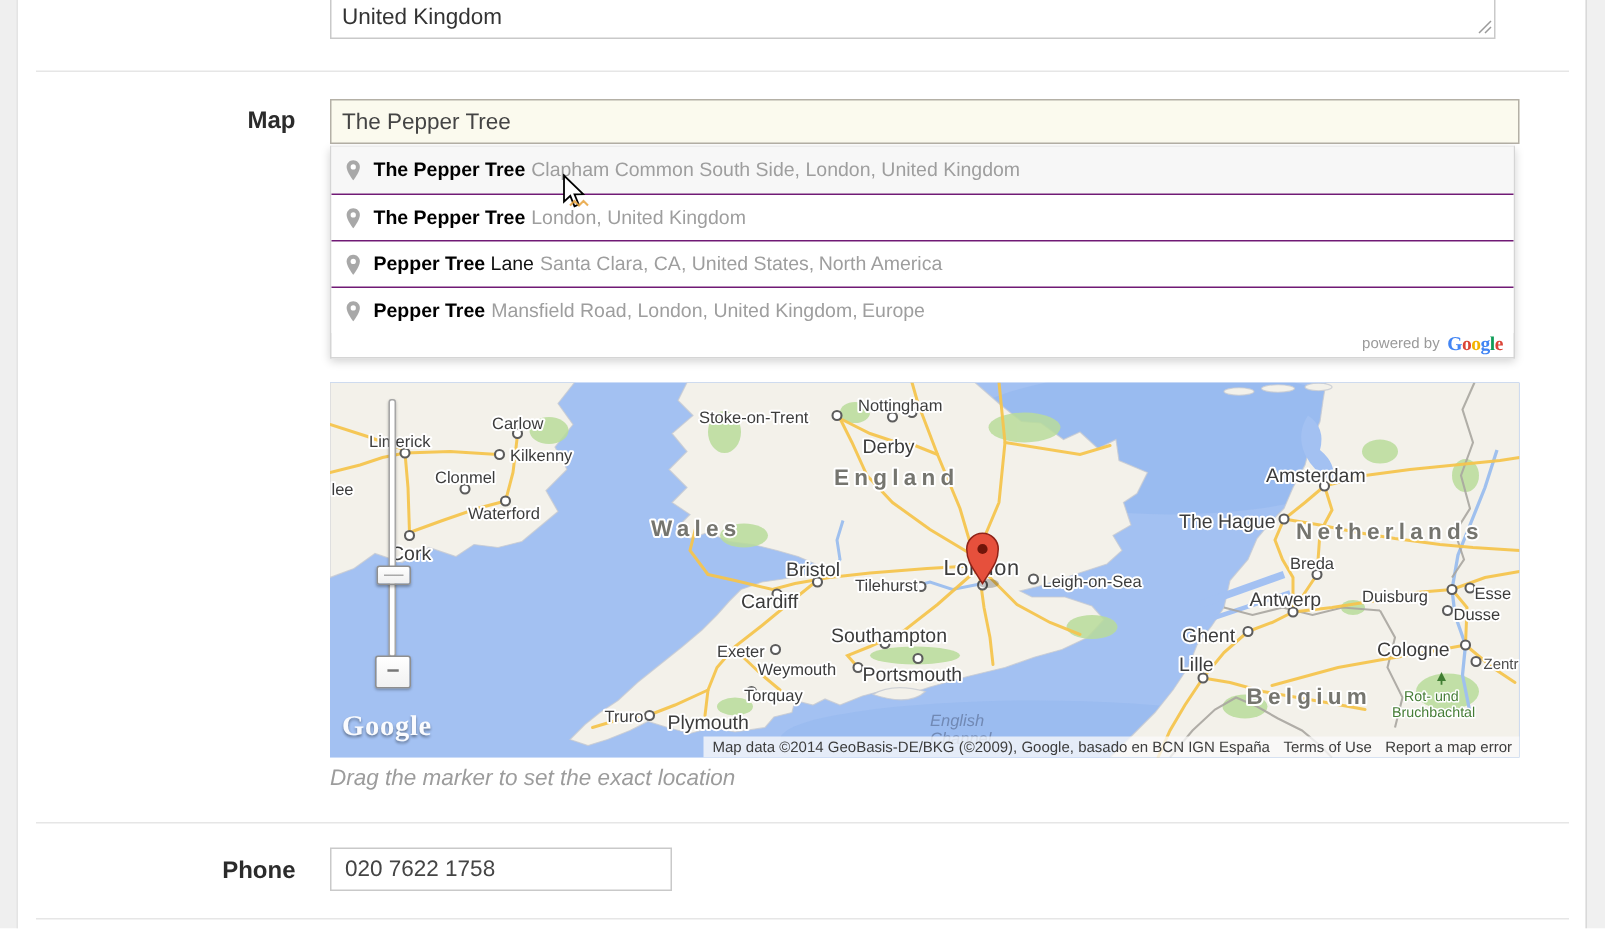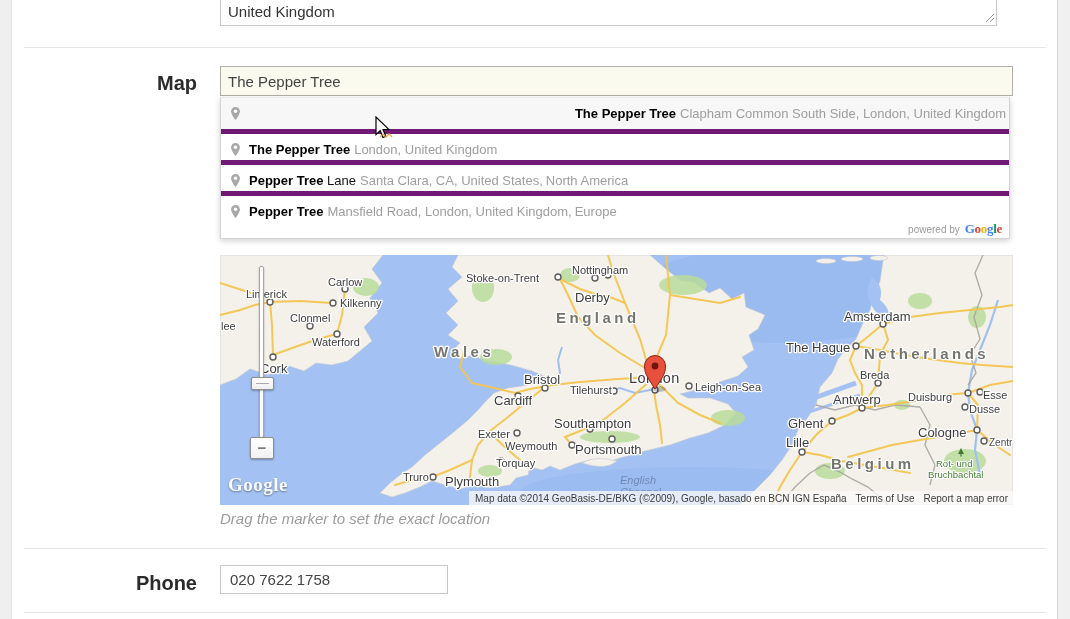--- a/index.html
+++ b/index.html
@@ -13,21 +13,21 @@
   #page { position:relative; width:1070px; height:469px; background:#fff; }
 
   .edge-strip-left { position:absolute; left:0; top:0; width:12px; height:619px; background:#efefef; border-right:1px solid #e4e4e4; }
   .edge-strip-right { position:absolute; left:1057px; top:0; width:13px; height:619px; background:#f0f0f0; border-left:1px solid #d9d9d9; }
 
   .divider { position:absolute; left:24px; width:1022px; height:1px; background:#e6e6e6; }
   #divider1 { top:47px; }
   #divider2 { top:548px; }
   #divider3 { top:612px; }
 
-  .field-label { position:absolute; left:0; width:197px; text-align:right; font-size:20px; font-weight:bold; color:#2b2b2b; }
+  .field-label { position:absolute; left:0; width:197px; text-align:right; font-size:16px; font-weight:bold; color:#2b2b2b; }
   #map-label { top:72px; }
   #phone-label { top:572px; }
 
   #country-textarea {
     position:absolute; left:220px; top:-20px; width:777px; height:46px;
     border:1px solid #c9c9c9; background:#fff; resize:none; overflow:hidden;
     font-family:"Liberation Sans",sans-serif; font-size:15px; color:#333;
     padding:22px 8px 2px 7px; line-height:18px; outline:none;
   }
   #resize-handle { position:absolute; left:985px; top:13px; width:10px; height:10px; }
@@ -44,22 +44,22 @@
   }
 
   #hint { position:absolute; left:220px; top:510px; font-size:15px; font-style:italic; color:#9c9c9c; }
 
   
   #pac {
     position:absolute; left:220px; top:97px; width:790px; z-index:5;
     background:#fff; border:1px solid #d5d5d5; border-top:1px solid #ececec;
     box-shadow:0 2px 6px rgba(0,0,0,.18);
   }
-  .pac-item { position:relative; height:31px; line-height:30px; padding-left:28px; border-top:5px solid #701a75; background:#fff; white-space:nowrap; overflow:hidden; cursor:default; }
-  .pac-item:first-child { border-top:none;text-align:right; }
+  .pac-item { position:relative; height:31px; line-height:30px; padding-left:28px; border-top:1px solid #701a75; background:#fff; white-space:nowrap; overflow:hidden; cursor:default; }
+  .pac-item:first-child { border-top:none; }
   .pac-item.hovered { background:#f7f7f7; }
   .pac-pin { position:absolute; left:9px; top:8px; width:11px; height:15px; }
   .pac-main { font-size:13px; font-weight:bold; color:#000; }
   .pac-main-rest { font-size:13px; color:#111; }
   .pac-sec { font-size:13px; color:#9e9e9e; margin-left:4px; }
   .pac-region { font-size:13px; color:#9e9e9e; font-weight:normal; margin-left:3px; }
   #pac-footer { height:16px; display:flex; justify-content:flex-end; align-items:center; gap:5px; padding:0 7px 2px 16px; }
   #powered-by { font-size:10px; color:#9a9a9a; }
   #google-logo { font-family:"Liberation Serif",serif; font-size:13px; font-weight:bold; letter-spacing:-0.3px; line-height:14px; }
 

